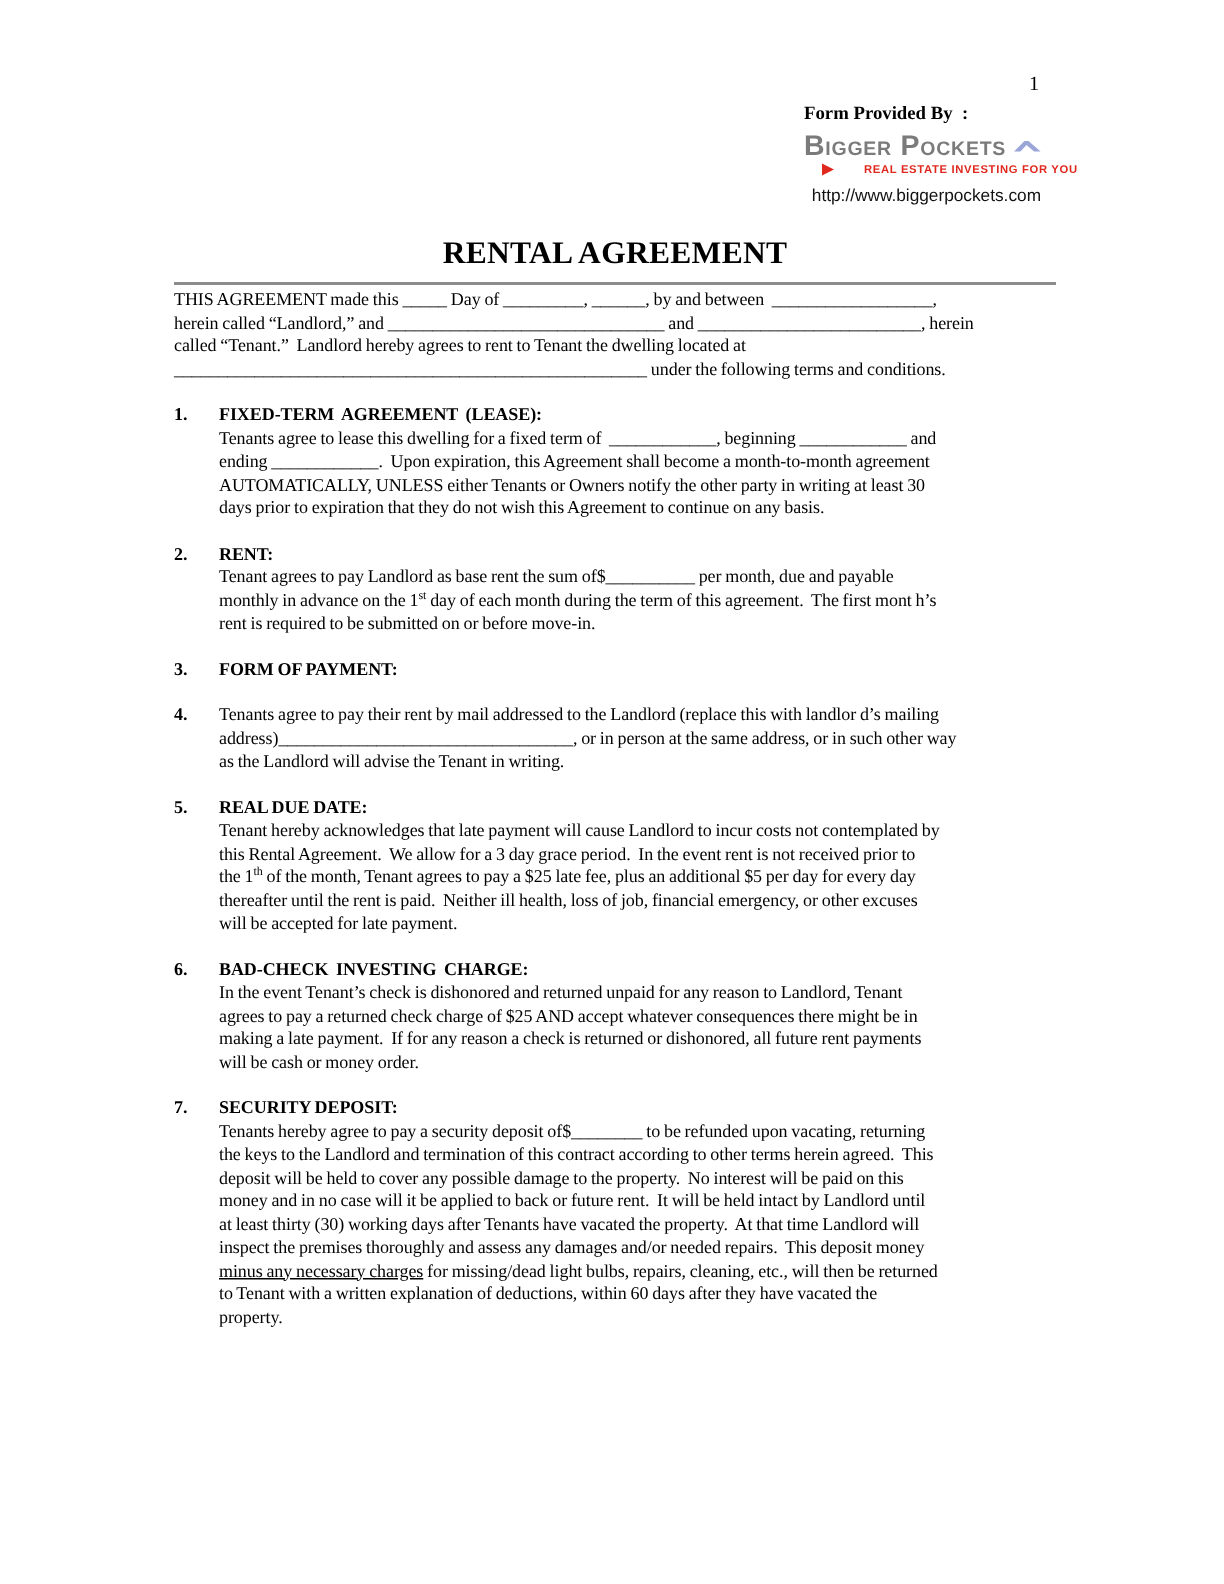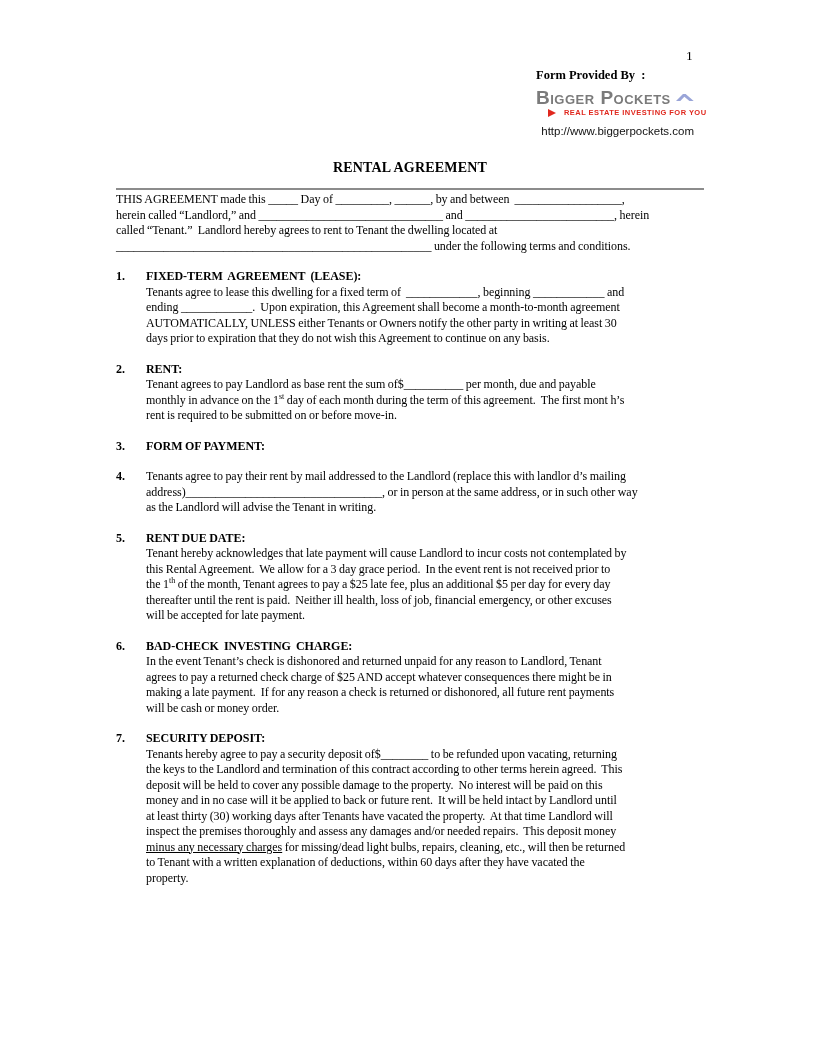--- a/index.html
+++ b/index.html
@@ -13,30 +13,30 @@
   body{position:relative;font-family:"Liberation Serif",serif;color:#000;overflow:hidden;}
 
   .page-number{position:absolute;top:48px;left:686px;font-size:13.5px;line-height:16px;}
 
   .provider{position:absolute;top:68px;left:536px;width:158px;}
   .provided-by{font-weight:bold;font-size:12.5px;white-space:pre;line-height:15px;}
   .logo-row{display:flex;align-items:flex-end;margin-top:5px;gap:5px;}
   .logo-text{font-family:"Liberation Sans",sans-serif;font-variant:small-caps;font-weight:600;
              font-size:19px;line-height:19px;color:var(--brand-gray);letter-spacing:.5px;white-space:nowrap;}
   .roof{display:block;margin-bottom:2px;}
-  .tagline-row{display:flex;align-items:flex-end;gap:8px;margin-top:1px;margin-left:12px;}
+  .tagline-row{display:flex;align-items:flex-end;gap:20px;margin-top:1px;margin-left:12px;}
   .arrow-icon{width:0;height:0;border-left:8px solid var(--accent-red);
               border-top:4px solid transparent;border-bottom:4px solid transparent;}
   .tagline{font-family:"Liberation Sans",sans-serif;font-weight:bold;font-size:7.5px;
            letter-spacing:.45px;color:var(--accent-red);white-space:nowrap;}
   .url{font-family:"Liberation Sans",sans-serif;font-size:11.5px;color:#111;
        margin-top:8px;text-align:right;white-space:nowrap;}
 
   .doc{position:absolute;left:116px;top:0;width:588px;}
-  .doc-title{margin-top:158px;text-align:center;font-size:14px;line-height:20px;
+  .doc-title{margin-top:158px;text-align:center;font-size:21px;line-height:20px;
              font-weight:bold;letter-spacing:.2px;}
   .rule{height:2px;background:var(--divider-gray);margin-top:10px;}
 
   .bodytext{font-size:12px;line-height:15.5px;white-space:pre-wrap;
             word-spacing:-0.4px;letter-spacing:-0.05px;}
   .intro{margin-top:2px;}
 
   ol.sections{list-style:none;}
   .section{display:flex;margin-top:15px;}
   .num{width:30px;flex:0 0 30px;font-weight:bold;}
@@ -106,21 +106,21 @@
     <div class="sec-content">
       <div class="sec-body bodytext"><span>Tenants agree to pay their rent by mail addressed to the Landlord (replace this with landlor d’s mailing
 address)_________________________________, or in person at the same address, or in such other way
 as the Landlord will advise the Tenant in writing.</span></div>
     </div>
   </li>
 
   <li class="section">
     <span class="num bodytext">5.</span>
     <div class="sec-content">
-      <div class="sec-title bodytext">RENT DUE DATE:</div>
+      <div class="sec-title bodytext">REAL DUE DATE:</div>
       <div class="sec-body bodytext"><span>Tenant hereby acknowledges that late payment will cause Landlord to incur costs not contemplated by
 this Rental Agreement.  We allow for a 3 day grace period.  In the event rent is not received prior to
 the 1</span><span class="sup">th</span><span> of the month, Tenant agrees to pay a $25 late fee, plus an additional $5 per day for every day
 thereafter until the rent is paid.  Neither ill health, loss of job, financial emergency, or other excuses
 will be accepted for late payment.</span></div>
     </div>
   </li>
 
   <li class="section">
     <span class="num bodytext">6.</span>

